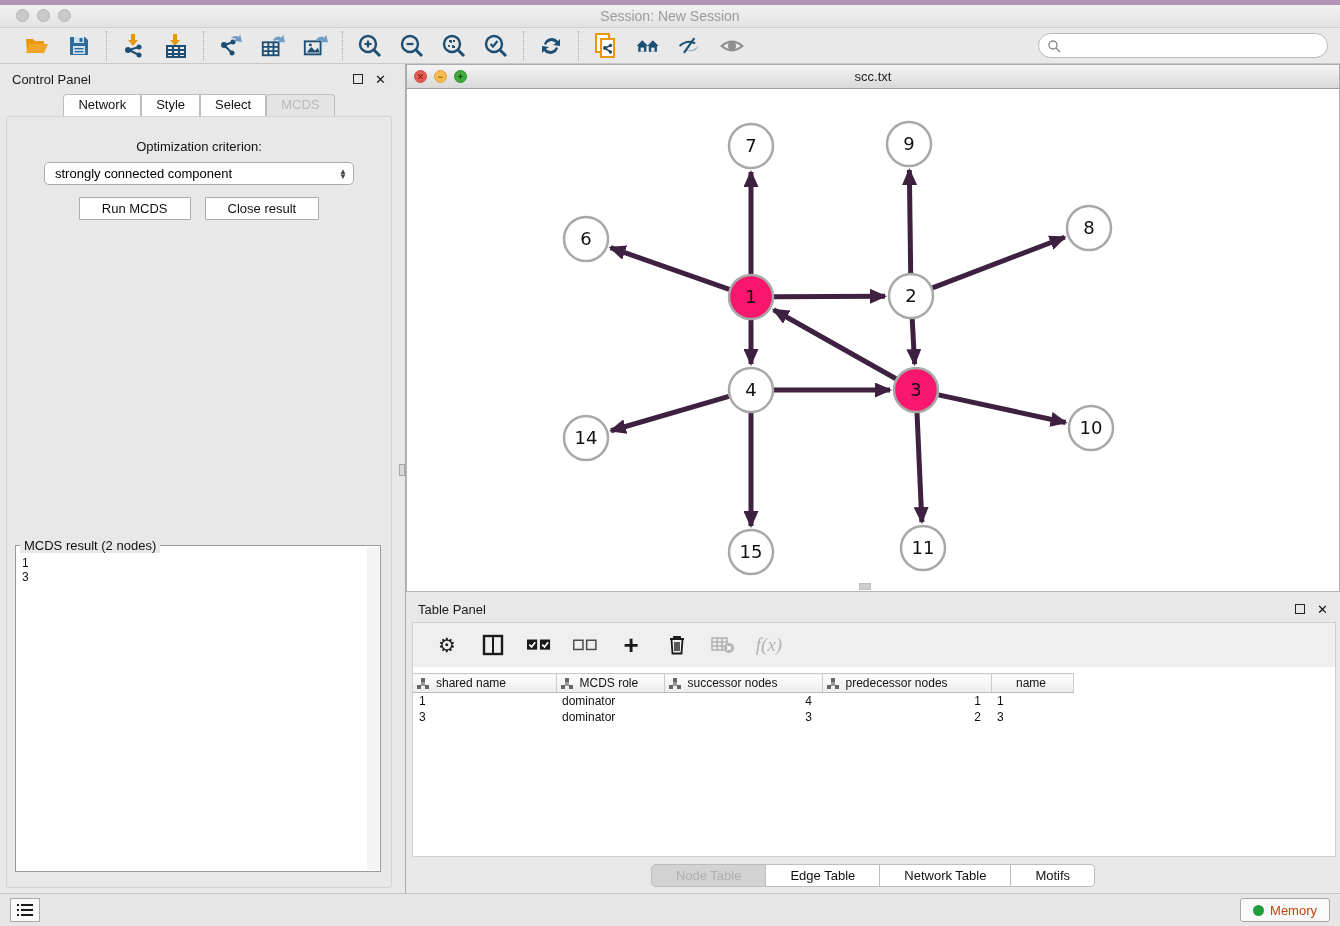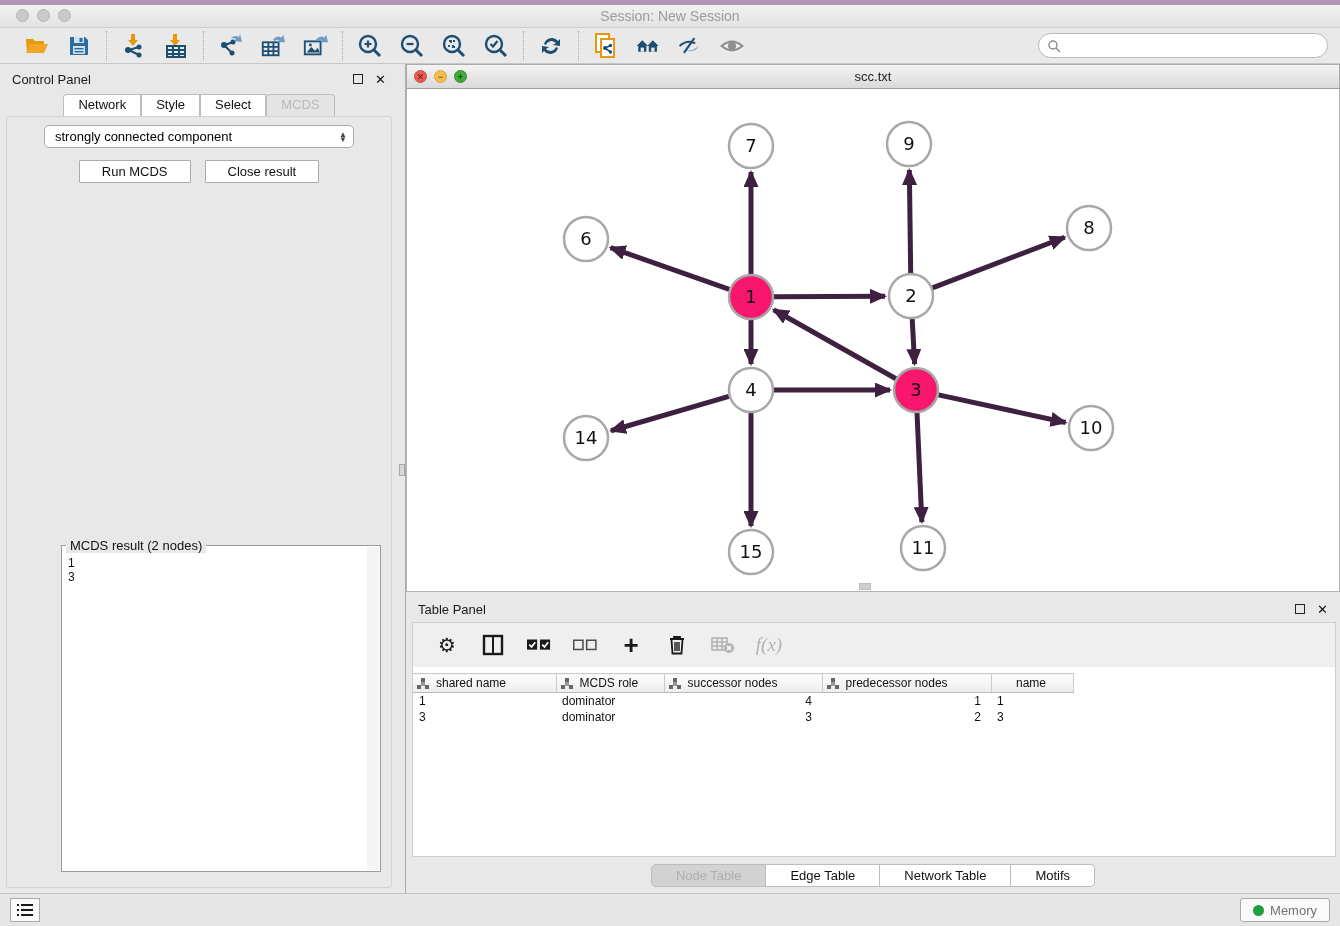--- a/index.html
+++ b/index.html
@@ -30,21 +30,21 @@
   .tab:first-child { border-radius:4px 0 0 0; }
   .tab.last { border-radius:0 4px 0 0; }
   .tab.active { background:#E4E4E4; color:#B9B9B9; border-radius:4px 4px 0 0; }
   .cp-content { position:absolute; left:6px; right:6px; top:52px; bottom:5px; background:#E8E8E8; border:1px solid #D2D2D2; border-radius:3px; }
   .opt-label { text-align:center; font-size:13px; color:#111; margin-top:22px; }
   .dropdown { margin:8px auto 0; width:310px; height:23px; background:#FFF; border:1px solid #ABABAB; border-radius:5px; display:flex; align-items:center; padding:0 6px 0 10px; font-size:13px; cursor:pointer; }
   .dropdown .sp { flex:1; }
   .stepper { display:flex; flex-direction:column; line-height:5px; font-size:8px; color:#444; }
   .btn-row { display:flex; justify-content:center; gap:14px; margin-top:12px; }
   .pbtn { height:23px; padding:0 22px; background:#FFF; border:1px solid #ABABAB; border-radius:1px; font-size:13px; color:#111; cursor:pointer; font-family:inherit; }
-  .result-box { position:absolute; left:8px; right:10px; top:428px; bottom:15px; border:1px solid #9A9A9A; background:#FFF;margin-left:46px; }
+  .result-box { position:absolute; left:8px; right:10px; top:428px; bottom:15px; border:1px solid #9A9A9A; background:#FFF; }
   .result-legend { position:absolute; top:-8px; left:4px; background:#E8E8E8; padding:0 4px; font-size:13px; color:#111; }
   .result-text { position:absolute; inset:10px 14px 2px 6px; font-size:12px; color:#111; white-space:pre; overflow:hidden; }
   .result-scroll { position:absolute; right:1px; top:1px; bottom:1px; width:12px; background:#F4F4F4; }
 
   .splitter { position:absolute; left:398px; top:64px; width:8px; height:829px; background:#E8E8E8; border-right:1px solid #ABABAB; }
   .splitter .handle { position:absolute; left:1px; top:400px; width:6px; height:12px; background:#D8D8D8; border:1px solid #A8A8A8; }
 
   
   .net-window { position:absolute; left:406px; top:64px; width:934px; height:528px; }
   .net-titlebar { height:25px; background:linear-gradient(#F4F4F4,#D9D9D9); border:1px solid #ACACAC; border-bottom:1px solid #9F9F9F; position:relative; }
@@ -76,21 +76,21 @@
   .tree-icon::after { content:""; position:absolute; bottom:0; left:0; width:4px; height:4px; background:#666; box-shadow:8px 0 #666, 4px -3px #999; }
   .tp-tabs { position:absolute; left:0; right:0; bottom:6px; display:flex; justify-content:center; }
   .tp-tab { font-size:13px; padding:3px 24px; background:#FFF; border:1px solid #BDBDBD; border-left:none; color:#111; cursor:pointer; }
   .tp-tab.first { border-left:1px solid #BDBDBD; border-radius:5px 0 0 5px; }
   .tp-tab.lastt { border-radius:0 5px 5px 0; }
   .tp-tab.active { background:#D2D2D2; color:#AFAFAF; }
 
   
   .statusbar { position:absolute; left:0; bottom:0; width:1340px; height:33px; background:#E6E6E6; border-top:1px solid #C2C2C2; }
   .list-btn { position:absolute; left:10px; top:4px; width:30px; height:24px; background:#FAFAFA; border:1px solid #A9A9A9; display:flex; align-items:center; justify-content:center; cursor:pointer; }
-  .memory-btn { position:absolute; right:10px; top:4px; height:24px; background:#FAFAFA; border:1px solid #A9A9A9; border-radius:3px; display:flex; align-items:center; gap:6px; padding:0 12px; font-size:13px; color:#737373; cursor:pointer; }
+  .memory-btn { position:absolute; right:10px; top:4px; height:24px; background:#FAFAFA; border:1px solid #A9A9A9; border-radius:3px; display:flex; align-items:center; gap:6px; padding:0 12px; font-size:13px; color:#c2410c; cursor:pointer; }
   .mem-dot { width:11px; height:11px; border-radius:50%; background:#1E9E3E; }
 </style>
 </head>
 <body>
 
 <div class="top-strip"></div>
 <div class="titlebar">
   <div class="traffic">
     <div class="tl"></div>
     <div class="tl"></div>
@@ -258,20 +258,21 @@
     <span class="float-box"></span>
     <span class="close-x">✕</span>
   </div>
   <div class="tabrow">
     <div class="tab">Network</div>
     <div class="tab">Style</div>
     <div class="tab">Select</div>
     <div class="tab last active">MCDS</div>
   </div>
   <div class="cp-content">
+    <div class="opt-label">Optimization criterion:</div>
     <div class="dropdown">
       <span>strongly connected component</span>
       <span class="sp"></span>
       <span class="stepper">
           <span>▲</span>
           <span>▼</span>
         </span>
     </div>
     <div class="btn-row">
       <button class="pbtn">Run MCDS</button>

